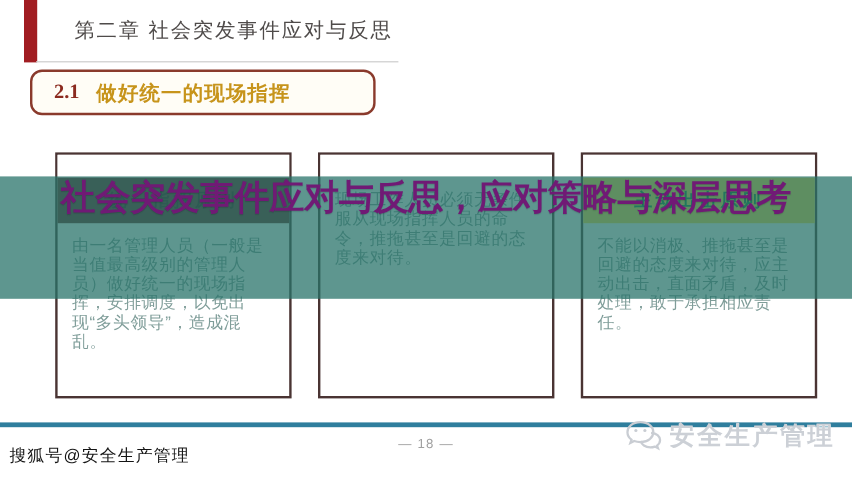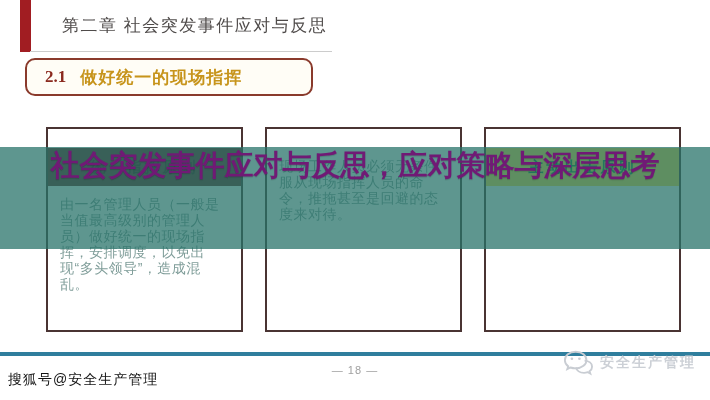--- a/index.html
+++ b/index.html
@@ -86,21 +86,21 @@
   .page-number {
     position: absolute; left: 0; top: 364px; width: 710px;
     text-align: center; font-size: 11px; color: #a0a0a0; letter-spacing: 1px;
   }
   .watermark {
     position: absolute; right: 14px; top: 346px; height: 34px;
     display: flex; align-items: center; z-index: 2;
   }
   .watermark-icon { width: 32px; height: 30px; margin-right: 6px; }
   .watermark-text {
-    font-size: 14px; font-weight: bold; color: #ccd0d6; letter-spacing: 2px;
+    font-size: 21px; font-weight: bold; color: #ccd0d6; letter-spacing: 2px;
     text-shadow: 0 1px 0 #ffffff;
   }
   .source-label {
     position: absolute; left: 8px; top: 371px;
     font-size: 14px; font-weight: normal; color: #141414; letter-spacing: 1px;
     z-index: 2;
   }
 </style>
 </head>
 <body>
@@ -123,20 +123,21 @@
   </div>
 
   <div class="card card-2">
     <div class="card-top-strip"></div>
     <div class="card-body">现场工作人员必须无条件服从现场指挥人员的命令，推拖甚至是回避的态度来对待。</div>
   </div>
 
   <div class="card card-3">
     <div class="card-top-strip"></div>
     <div class="card-header">主动出击原则</div>
+    <div class="card-body">不能以消极、推拖甚至是回避的态度来对待，应主动出击，直面矛盾，及时处理，敢于承担相应责任。</div>
   </div>
 
 </div>
 
 <div class="banner-overlay">
   <div class="banner-title">社会突发事件应对与反思，应对策略与深层思考</div>
 </div>
 
 <div class="footer-line"></div>
 <div class="page-number">— 18 —</div>

